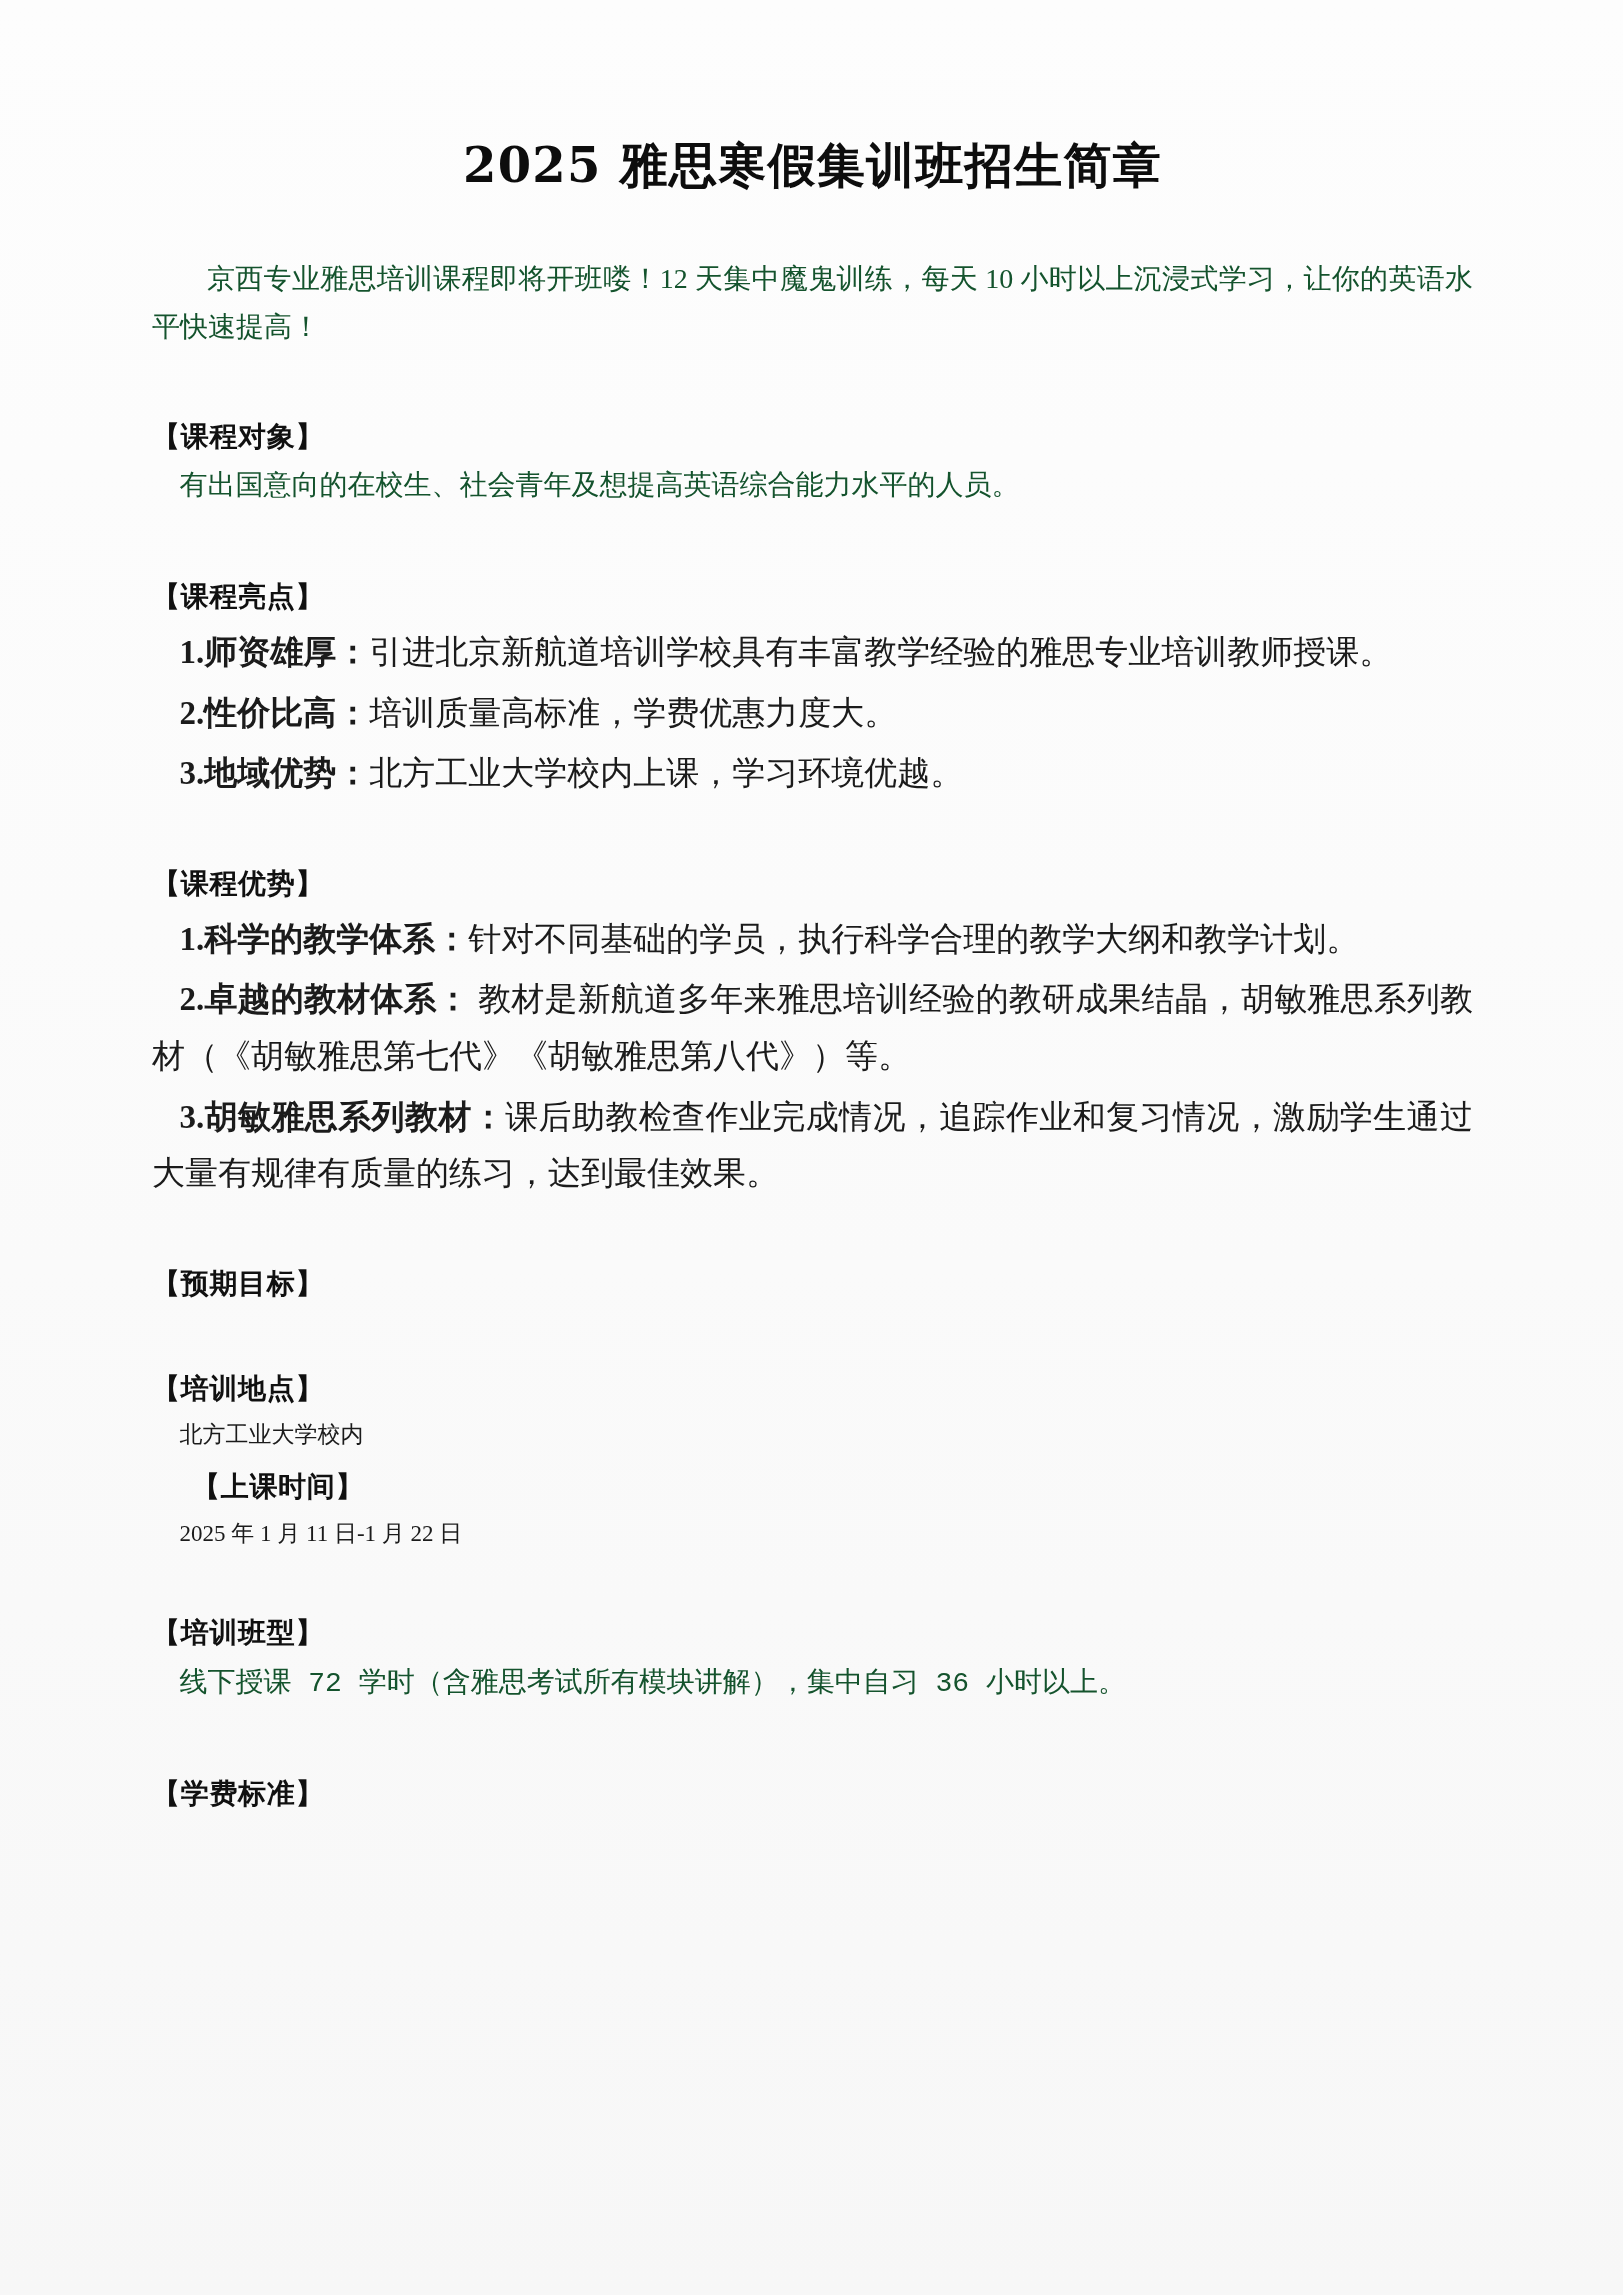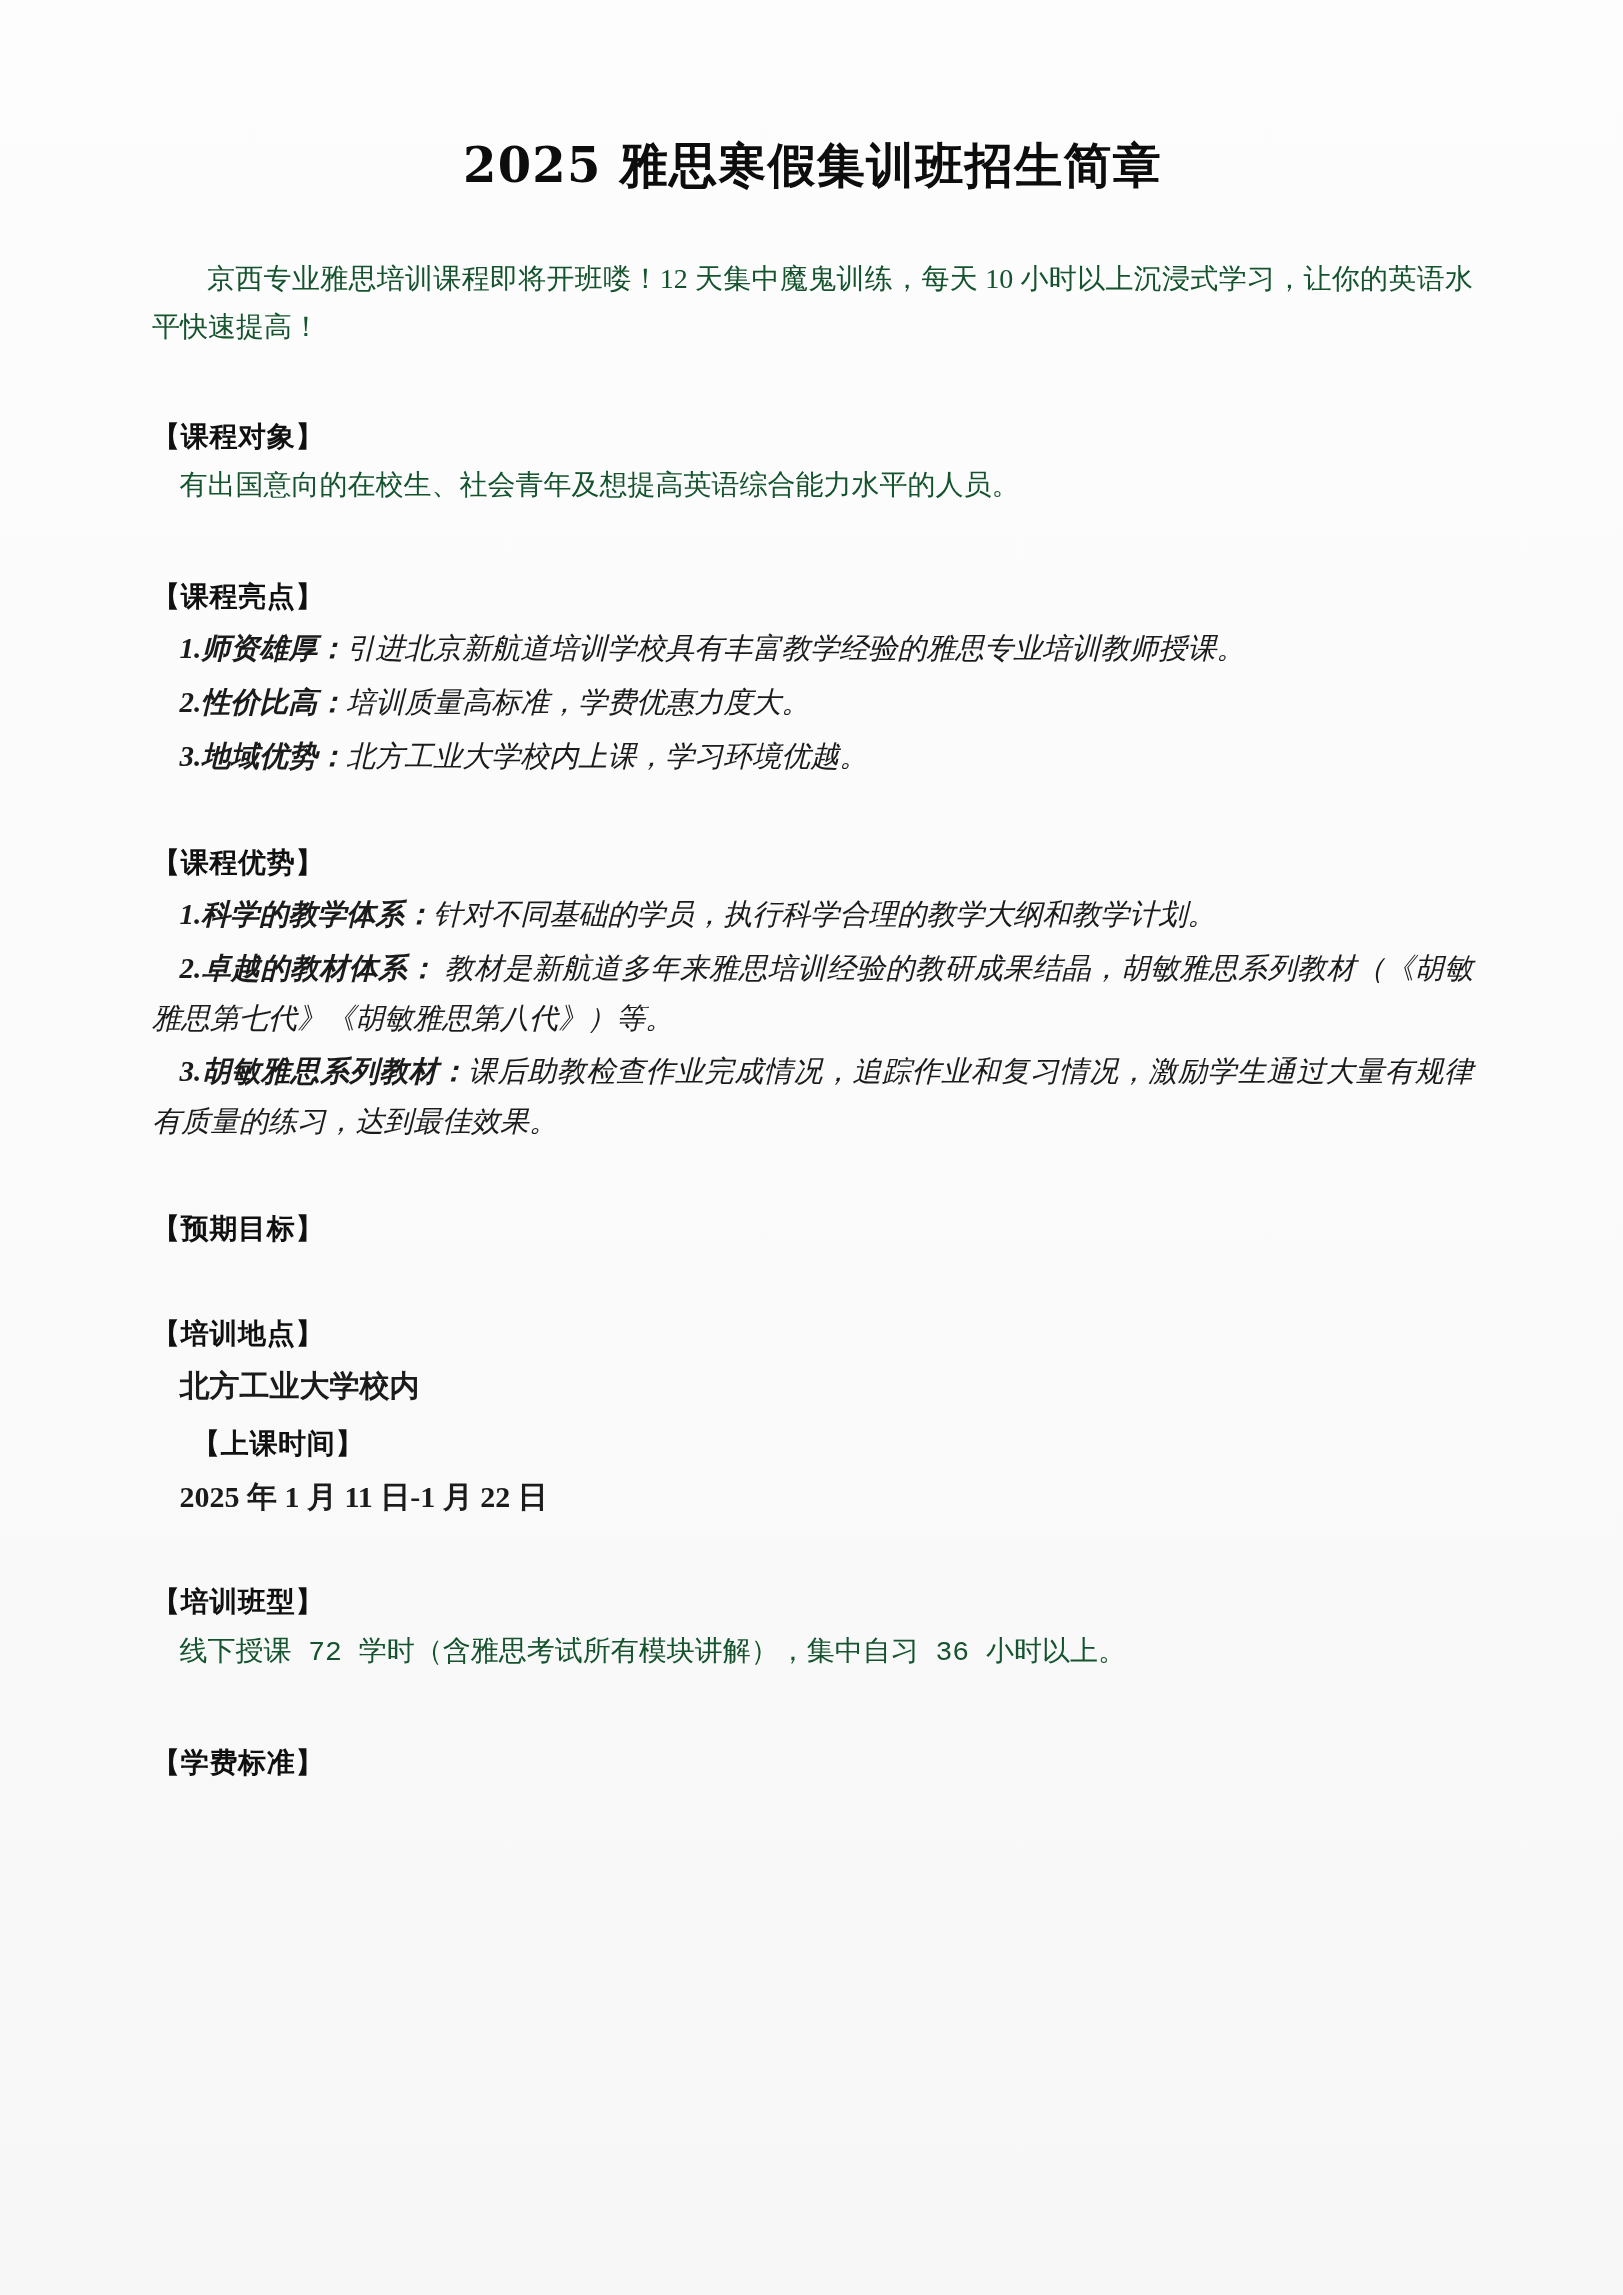--- a/index.html
+++ b/index.html
@@ -70,38 +70,36 @@
     margin: 30px 0 3.9px 0;
     color: #101010;
     letter-spacing: 0.7px;
   }
   .section-head.tight {
     margin-top: 10.5px;
     margin-left: 40px;
   }
 
   .item {
-    font-size: 29px;
+    font-size: 33px;
     line-height: 1.72;
     margin: 0 0 3.9px 0;
     text-indent: 27.5px;
     text-align: justify;
-    font-style: italic;
   }
   .item .lbl {
     font-weight: 700;
   }
   .spacer-md { height: 26px; }
 
   .plain-line {
-    font-size: 30px;
+    font-size: 23px;
     line-height: 1.7;
     text-indent: 27.5px;
     margin: 0 0 2.6px 0;
-    font-weight: bold;
   }
 </style>
 </head>
 <body>
 
 <div class="page"></div>
 
 <div class="sheet">
   <div class="content">
 

